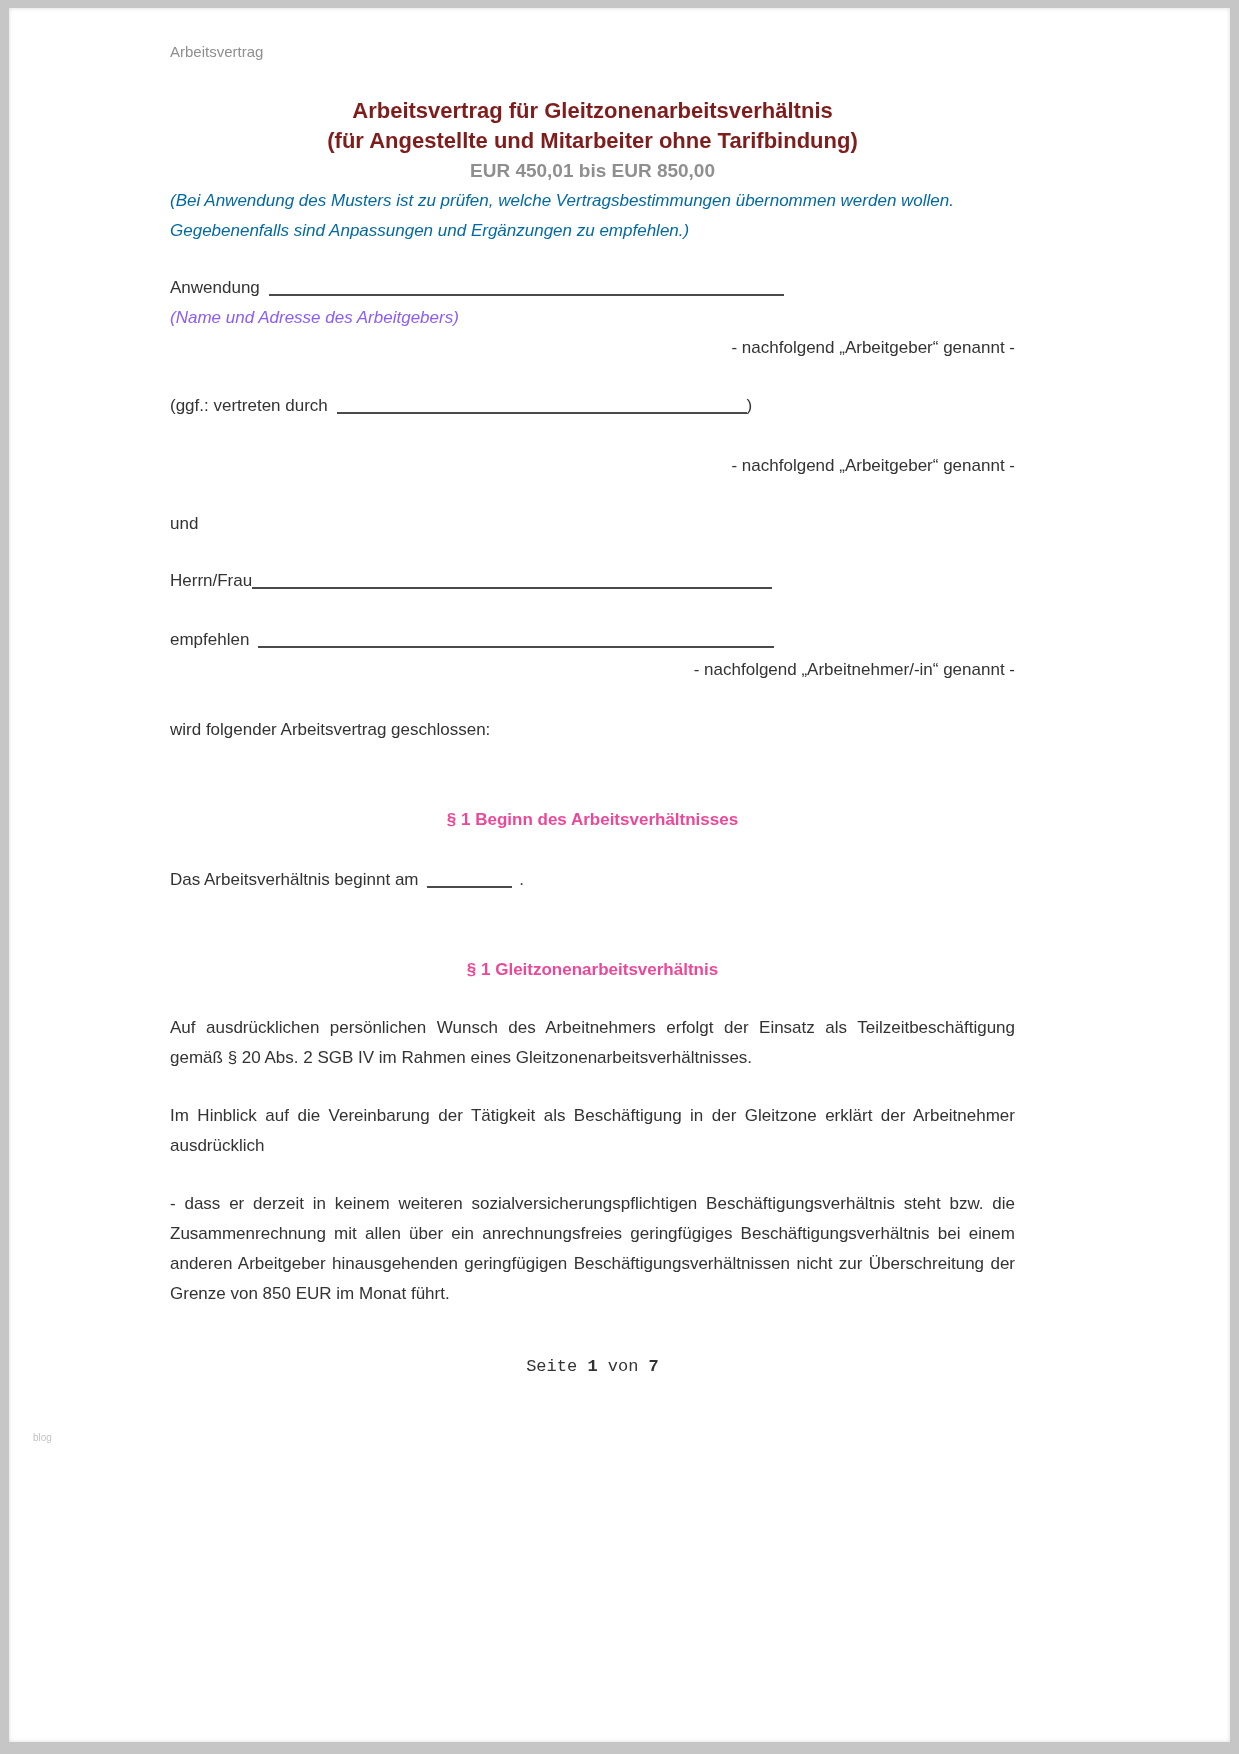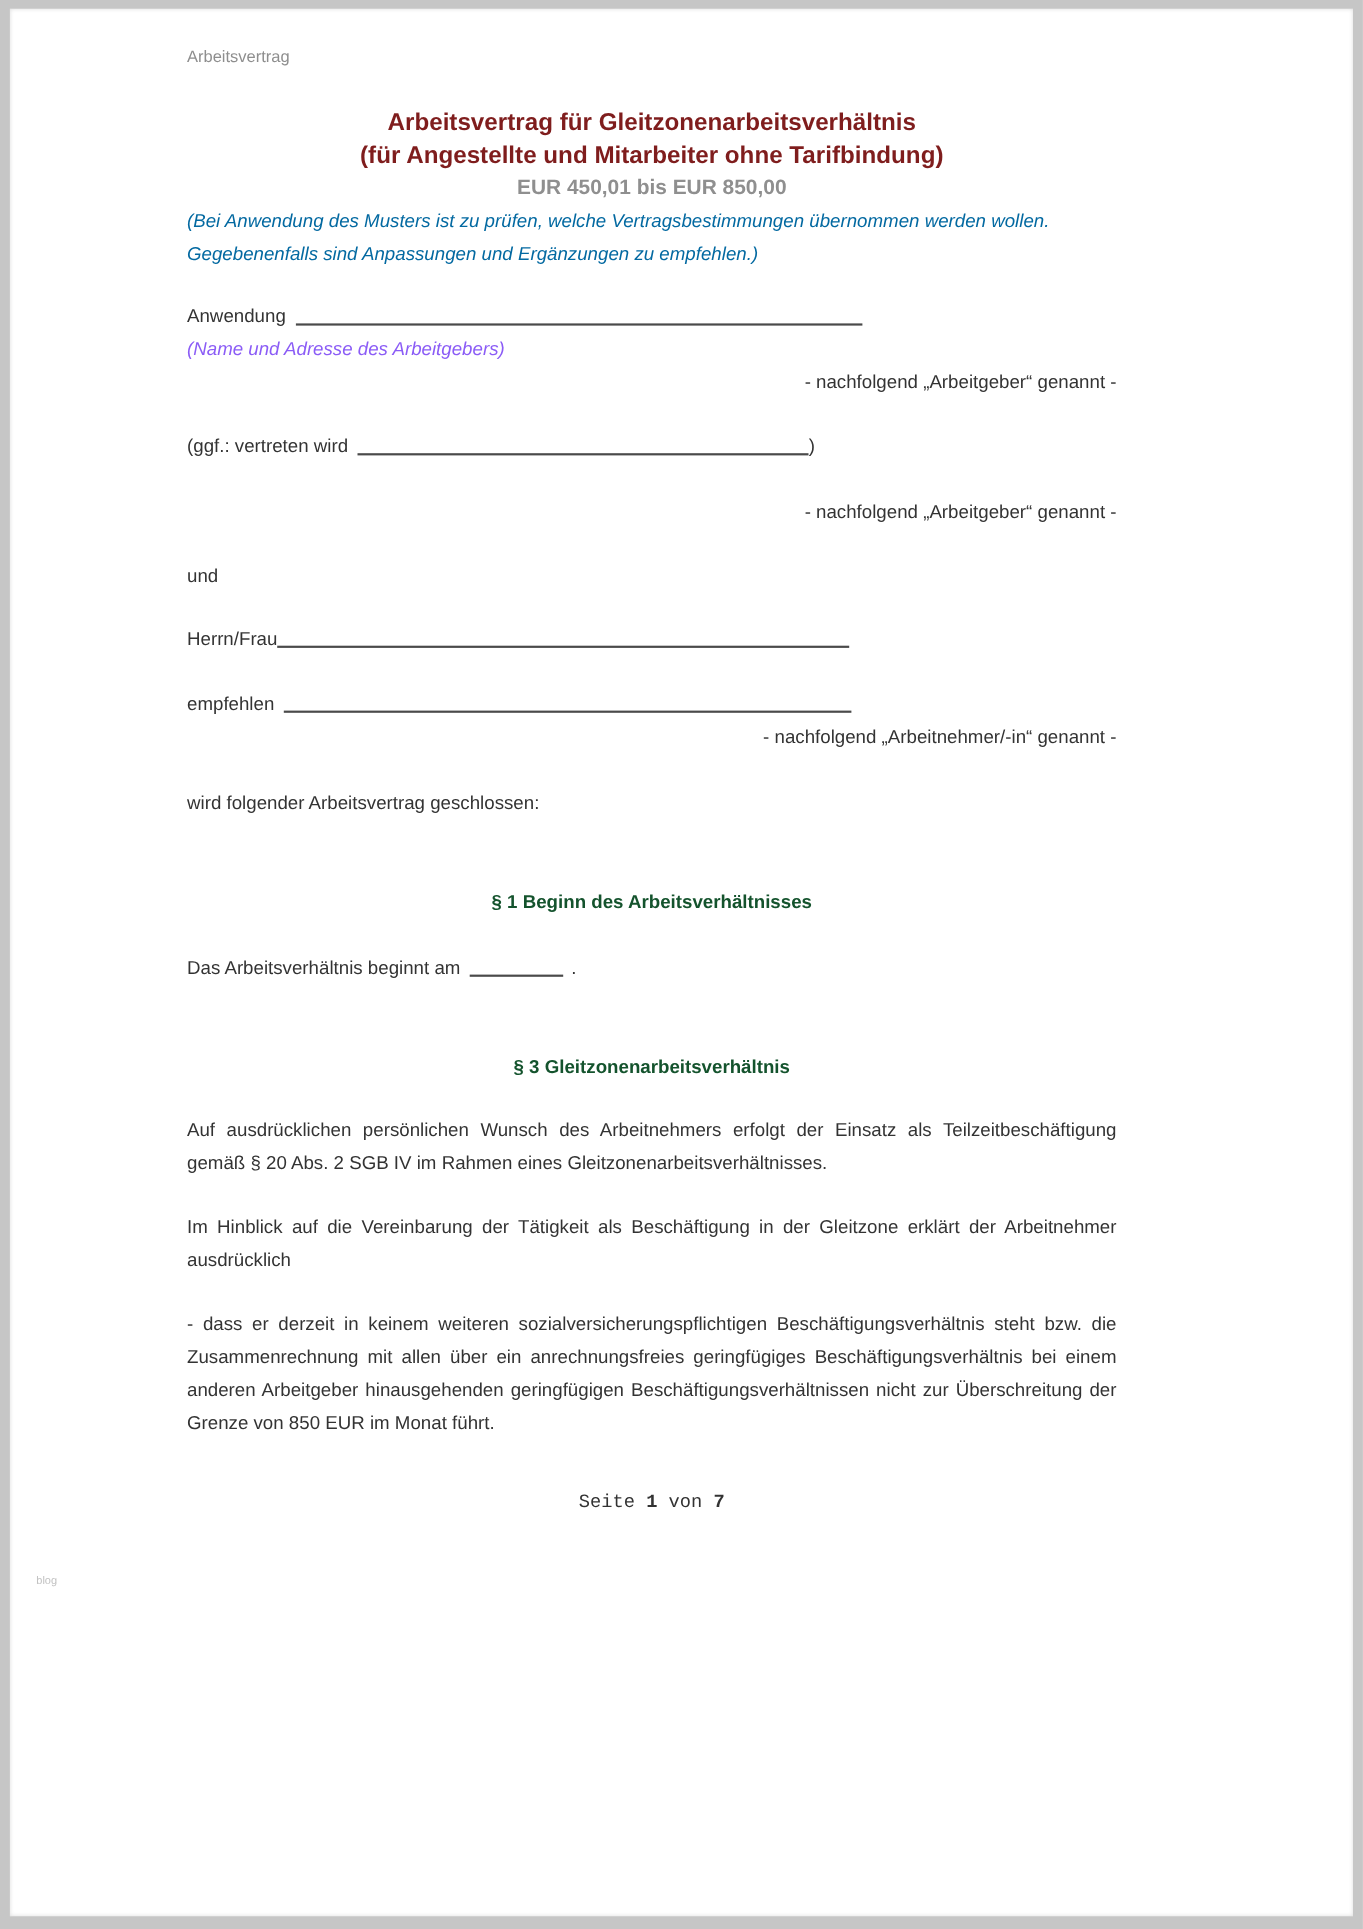--- a/index.html
+++ b/index.html
@@ -61,21 +61,21 @@
   .m30 { margin-top: 30px; }
   .m60 { margin-top: 60px; }
   .hint {
     color: #8b5cf6;
     font-style: italic;
   }
   .right { text-align: right; }
   .section-heading {
     font-weight: bold;
     text-align: center;
-    color: #14532d;
+    color: #ec4899;
   }
   .justify {
     text-align: justify;
     text-align-last: left;
   }
   .blank {
     display: inline-block;
     height: 14px;
     border-bottom: 2px solid #4a4a4a;
     transform: translateY(3px);
@@ -121,21 +121,21 @@
     <p class="line m27">
       <span>Anwendung</span>
       <span class="blank blank-zwischen"></span>
     </p>
 
     <p class="line m0 hint">(Name und Adresse des Arbeitgebers)</p>
 
     <p class="line m0 right">- nachfolgend „Arbeitgeber“ genannt -</p>
 
     <p class="line m28">
-      <span>(ggf.: vertreten wird</span>
+      <span>(ggf.: vertreten durch</span>
       <span class="blank blank-vertreten"></span><span>)</span>
     </p>
 
     <p class="line m30 right">- nachfolgend „Arbeitgeber“ genannt -</p>
 
     <p class="line m28">und</p>
 
     <p class="line m27">
       <span>Herrn/Frau</span><span class="blank blank-name"></span>
     </p>
@@ -149,21 +149,21 @@
 
     <p class="line m30">wird folgender Arbeitsvertrag geschlossen:</p>
 
     <p class="line m60 section-heading">§ 1 Beginn des Arbeitsverhältnisses</p>
 
     <p class="line m30">
       <span>Das Arbeitsverhältnis beginnt am</span>
       <span class="blank blank-datum"></span><span class="suffix-dot">.</span>
     </p>
 
-    <p class="line m60 section-heading">§ 3 Gleitzonenarbeitsverhältnis</p>
+    <p class="line m60 section-heading">§ 1 Gleitzonenarbeitsverhältnis</p>
 
     <p class="line m28 justify">Auf ausdrücklichen persönlichen Wunsch des Arbeitnehmers erfolgt der Einsatz als Teilzeitbeschäftigung gemäß § 20 Abs. 2 SGB IV im Rahmen eines Gleitzonenarbeitsverhältnisses.</p>
 
     <p class="line m28 justify">Im Hinblick auf die Vereinbarung der Tätigkeit als Beschäftigung in der Gleitzone erklärt der Arbeitnehmer ausdrücklich</p>
 
     <p class="line m28 justify">- dass er derzeit in keinem weiteren sozialversicherungspflichtigen Beschäftigungsverhältnis steht bzw. die Zusammenrechnung mit allen über ein anrechnungsfreies geringfügiges Beschäftigungsverhältnis bei einem anderen Arbeitgeber hinausgehenden geringfügigen Beschäftigungsverhältnissen nicht zur Überschreitung der Grenze von 850 EUR im Monat führt.</p>
 
     <p class="line footer-page">
       <span>Seite</span>
       <span class="bold">1</span>

